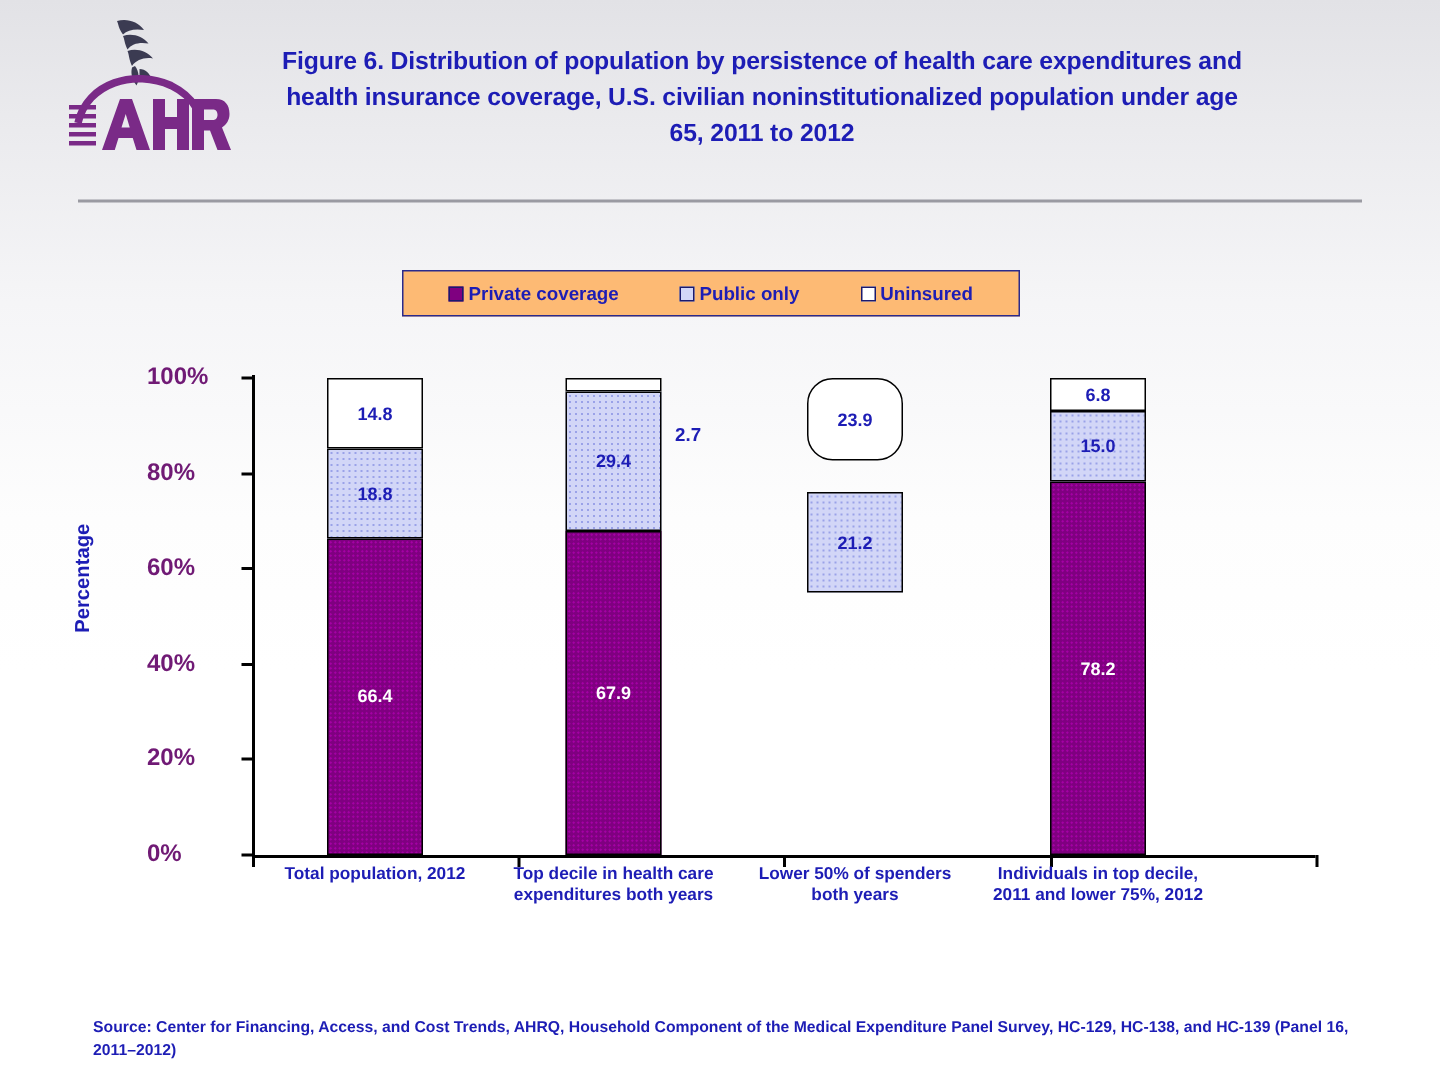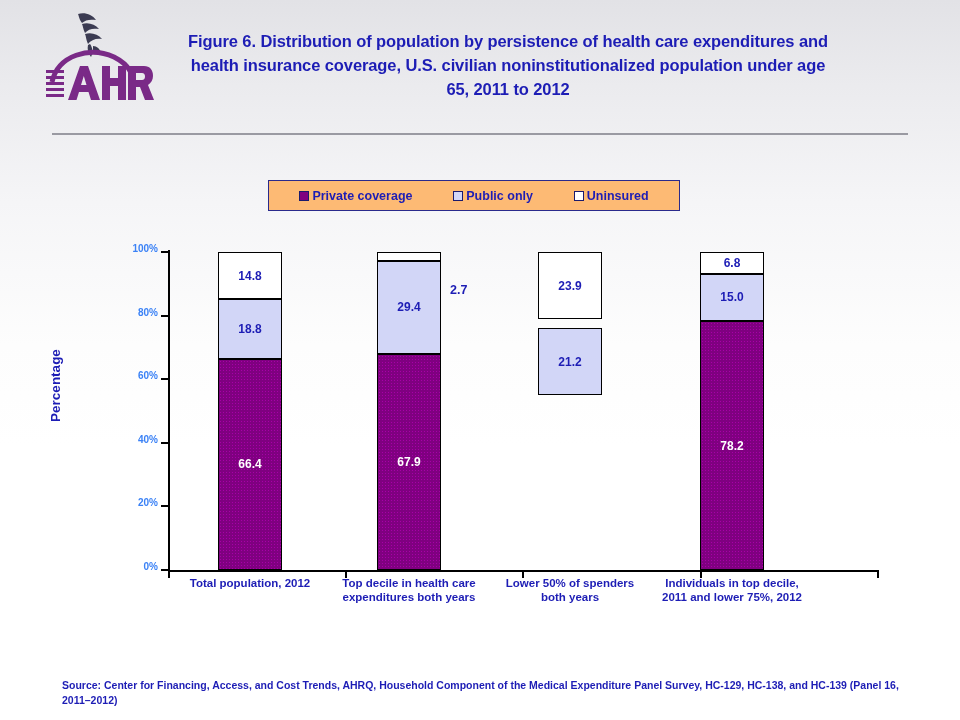--- a/index.html
+++ b/index.html
@@ -31,22 +31,22 @@
   .sw-public  { background: #d2d6f7; }
   .sw-unins   { background: #ffffff; }
   .legend-label { color: #1d1db5; font-size: 12.5px; font-weight: bold; white-space: nowrap; }
 
   
   #chart { position: absolute; left: 0; top: 0; width: 960px; height: 720px; }
   #axis-y { position: absolute; left: 168px; top: 250px; width: 2px; height: 322px; background: #000; }
   #axis-x { position: absolute; left: 168px; top: 570px; width: 709px; height: 2px; background: #000; }
   .ytick-line { position: absolute; left: 161px; width: 8px; height: 2px; background: #000; }
   .ytick-label {
-    position: absolute; right: 802px; width: 60px; text-align: right;
-    color: #3b82f6; font-size: 10px; font-weight: bold;
+    position: absolute; right: 802px; width: 60px; text-align: left;
+    color: #701a75; font-size: 16px; font-weight: bold;
   }
   .xtick-line { position: absolute; top: 570px; width: 2px; height: 8px; background: #000; }
   #ylabel {
     position: absolute; left: -5px; top: 378px; width: 120px; text-align: center;
     color: #1d1db5; font-size: 13.5px; font-weight: bold;
     transform: rotate(-90deg); transform-origin: center center;
   }
   .bar { position: absolute; width: 64px; }
   .seg { position: absolute; left: 0; width: 64px; border: 1px solid #000;
          display: flex; align-items: center; justify-content: center; }
@@ -166,21 +166,21 @@
         </div>
         <div class="seg seg-public" style="height: 93.492px; top: 8.586px;">
           <span class="seg-value v-dark">29.4</span>
         </div>
         <div class="seg seg-unins" style="height: 8.586px; top: -4.44089e-14px;"></div>
       </div>
       <div class="bar" style="left: 538px; top: 252px; height: 318px;">
         <div class="seg seg-public" style="height: 67.416px; top: 76.002px;">
           <span class="seg-value v-dark">21.2</span>
         </div>
-        <div class="seg seg-unins" style="height: 67px; top: 1.42109e-14px;">
+        <div class="seg seg-unins" style="height: 55px; top: 1.42109e-14px; border-radius: 17px;">
           <span class="seg-value v-dark">23.9</span>
         </div>
       </div>
       <div class="bar" style="left: 700px; top: 252px; height: 318px;">
         <div class="seg seg-private" style="height: 248.676px; top: 69.324px;">
           <span class="seg-value v-light">78.2</span>
         </div>
         <div class="seg seg-public" style="height: 47.7px; top: 21.624px;">
           <span class="seg-value v-dark">15.0</span>
         </div>

